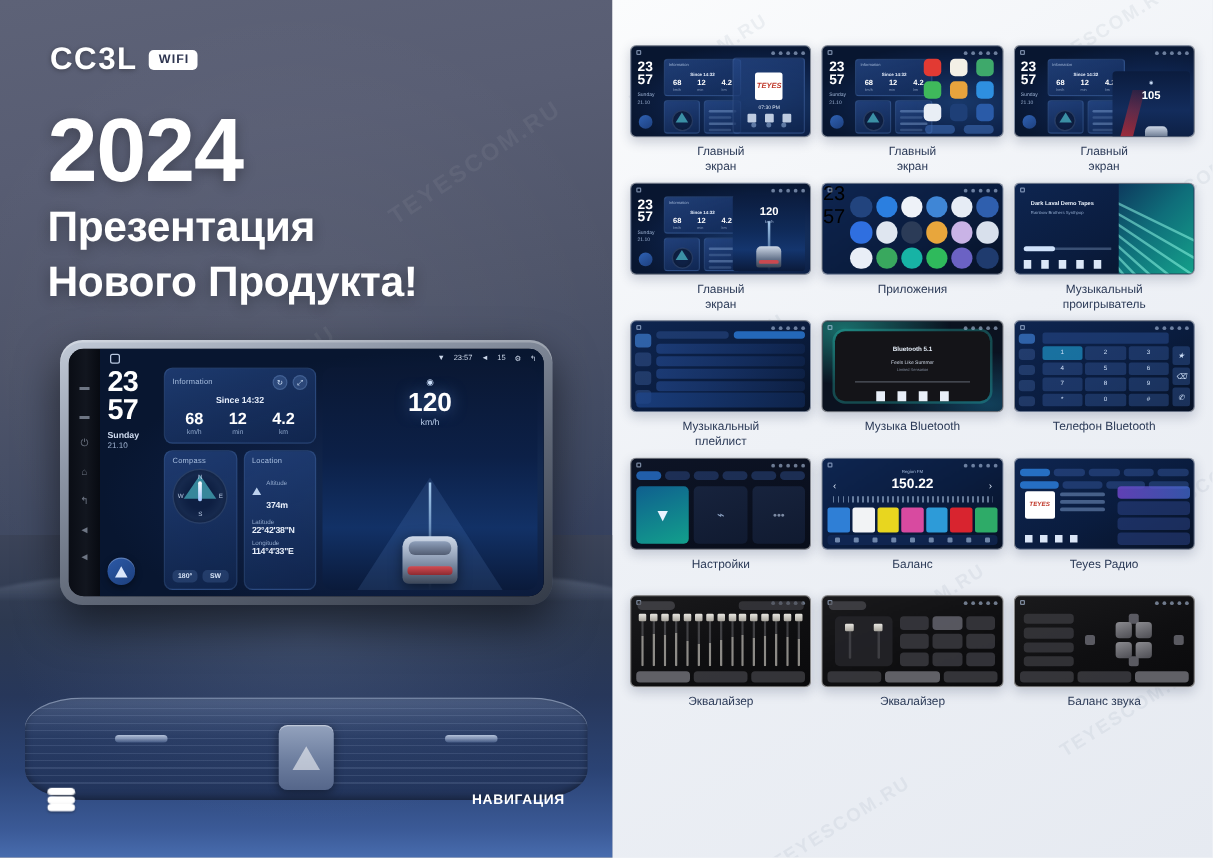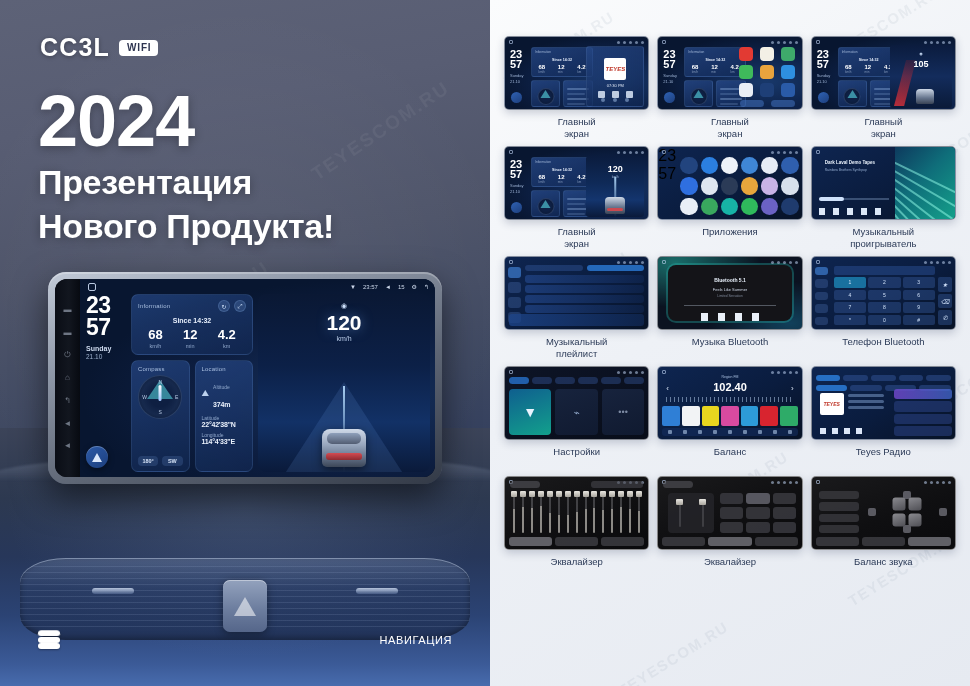--- a/index.html
+++ b/index.html
@@ -237,21 +237,21 @@
     display: flex; align-items: center; justify-content: space-between;
   }
   .layers-icon { width: 22px; height: 20px; position: relative; }
   .layers-icon span {
     position: absolute; left: 0; width: 22px; height: 6px; border-radius: 3px;
     background: #fff; box-shadow: 0 1px 2px rgba(0,0,0,.35);
   }
   .layers-icon span:nth-child(1){ top: 0; transform: perspective(20px) rotateX(18deg); }
   .layers-icon span:nth-child(2){ top: 7px; }
   .layers-icon span:nth-child(3){ top: 13px; }
-  .nav-label { color: #fff; font-size: 11px; font-weight: 400; letter-spacing: .6px; text-align: right; }
+  .nav-label { color: #fff; font-size: 11px; font-weight: 700; letter-spacing: .6px; text-align: right; }
 
   
   .grid-panel {
     position: relative; width: 480px; height: 686px; overflow: hidden;
     background: linear-gradient(150deg, #fbfcfd 0%, #eef1f6 45%, #e6eaf1 100%);
     padding: 36px 14px 12px 14px;
   }
   .gwm {
     position: absolute; color: rgba(120,135,160,0.10); font-size: 15px; font-weight: 700;
     letter-spacing: 1.5px; transform: rotate(-32deg); white-space: nowrap;
@@ -368,21 +368,21 @@
   .p-dots span { width: 4px; height: 4px; border-radius: 50%; background: rgba(170,200,240,0.5); }
 
   
   .dock-tile { position: absolute; right: 3px; top: 8px; width: 62px; height: 63px; }
   .dock-grid { display: grid; grid-template-columns: repeat(3, 1fr); gap: 4px 5px; padding: 2px; }
   .dock-grid .ic { width: 14px; height: 14px; border-radius: 4px; }
   .dock-cap { position: absolute; left: 0; right: 0; bottom: 1px; display: flex; justify-content: space-around; }
   .dock-cap i { width: 24px; height: 7px; border-radius: 4px; background: rgba(70,120,200,0.5); display: block; }
 
   
-  .redroad { position: absolute; right: 3px; top: 8px; width: 62px; height: 63px; border-radius: 3px; overflow: hidden;
+  .redroad { position: absolute; right: 3px; top: 20px; width: 62px; height: 63px; border-radius: 3px; overflow: hidden;
     background: linear-gradient(180deg,#0b1c3e,#132c5c 50%,#0a1a38); }
   .redroad .rstripe {
     position: absolute; left: 4px; bottom: 2px; width: 22px; height: 46px;
     background: linear-gradient(15deg, rgba(214,48,58,0.85), rgba(140,25,35,0.2));
     clip-path: polygon(0 100%, 55% 0, 100% 0, 46% 100%);
   }
   .redroad .num { position: absolute; left: 0; right: 0; top: 14px; text-align: center; color: #fff; font-size: 9px; font-weight: 700; }
   .redroad .ic { position: absolute; left: 0; right: 0; top: 6px; text-align: center; color: #cfe2fb; font-size: 4px; }
   .redroad .car { position: absolute; left: 56%; bottom: 4px; transform: translateX(-50%); width: 18px; height: 15px;
     border-radius: 4px 4px 2px 2px; background: linear-gradient(180deg,#cdd7e6,#66758d 60%,#394354); }
@@ -1169,21 +1169,21 @@
             <div class="dots">
                 <div class="dot"></div>
                 <div class="dot"></div>
                 <div class="dot"></div>
                 <div class="dot"></div>
                 <div class="dot"></div>
               </div>
           </div>
           <div class="rad-top">Region FM</div>
           <div class="rad-arrow l">‹</div>
-          <div class="rad-freq">102.40</div>
+          <div class="rad-freq">150.22</div>
           <div class="rad-arrow r">›</div>
           <div class="rad-scale"></div>
           <div class="rad-presets">
             <i style="background:#2f7fd6"></i>
             <i style="background:#f2f3f5"></i>
             <i style="background:#e8d61f"></i>
             <i style="background:#d84aa0"></i>
             <i style="background:#2d9bd8"></i>
             <i style="background:#d8242f"></i>
             <i style="background:#2eab68"></i>

